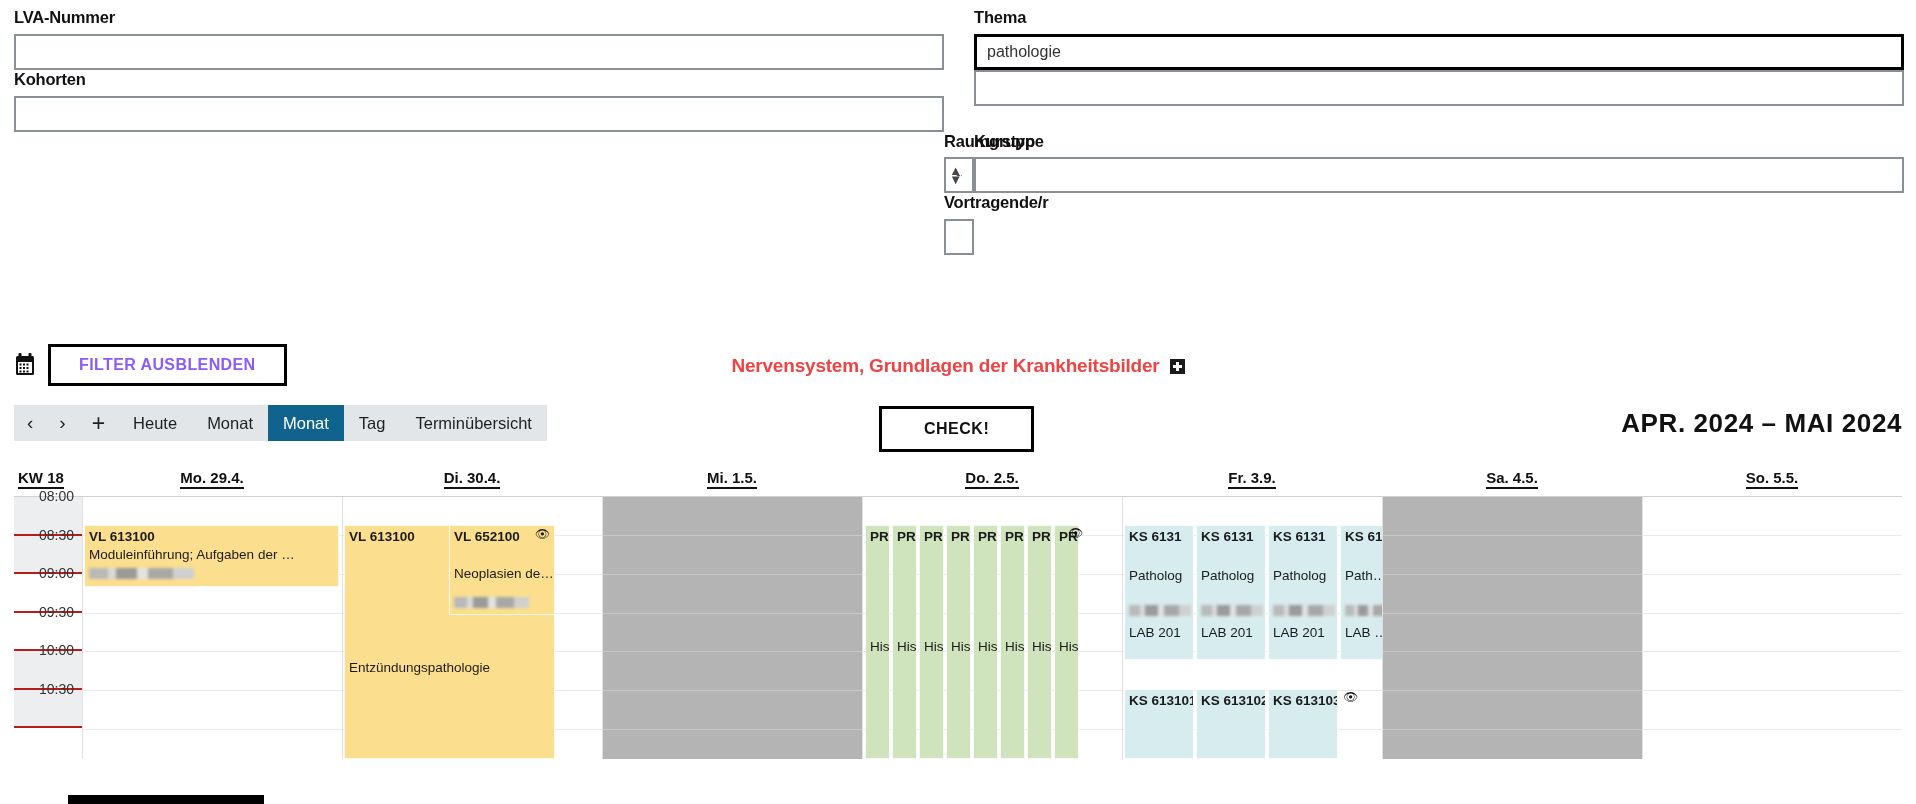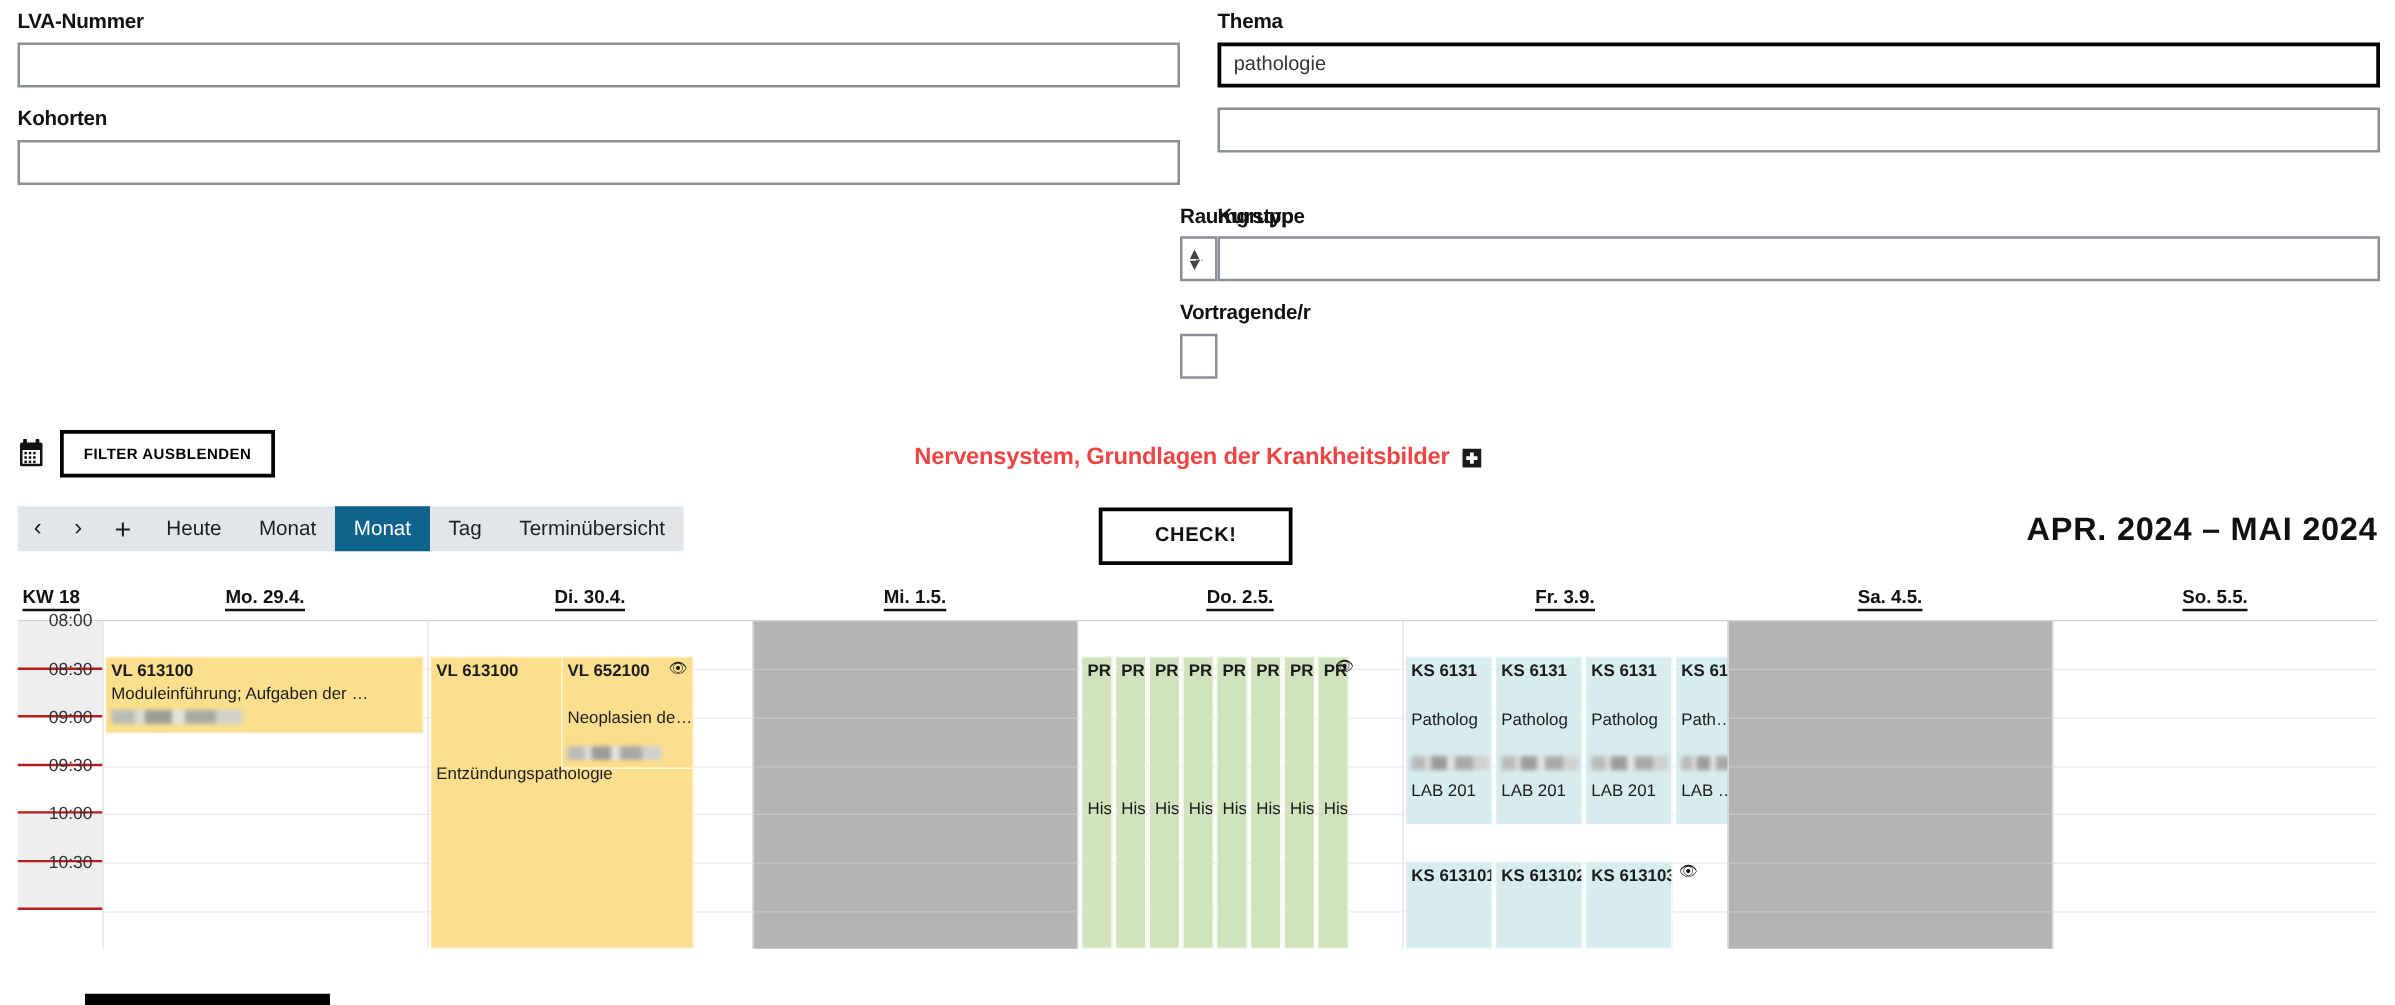--- a/index.html
+++ b/index.html
@@ -16,21 +16,21 @@
   
   .filter-form {
     position: absolute; top: 0; left: 0;
     width: 1916px; padding: 8px 14px 0 14px;
   }
   .form-grid {
     display: grid;
     grid-template-columns: 930px 30px 930px;
     column-gap: 0;
   }
-  .field { margin-bottom: 16px; }
+  .field { margin-bottom: 0; }
   .field-label {
     font-size: 16.5px; font-weight: bold; color: #111;
     letter-spacing: -0.2px; margin-bottom: 6px; display: block;
     line-height: 1.2;
   }
   .field-input {
     width: 100%; height: 36px;
     border: 2px solid #8a8f96; background: #fff;
     font-family: "Liberation Sans", sans-serif;
     font-size: 16px; color: #333; padding: 2px 10px;
@@ -57,22 +57,22 @@
 
   
   .filter-bar {
     position: absolute; top: 344px; left: 14px;
     display: flex; align-items: center; gap: 12px;
   }
   .cal-glyph { width: 22px; height: 24px; display: block; }
   .filter-toggle {
     border: 3px solid #000; background: #fff;
     font-family: "Liberation Sans", sans-serif;
-    font-size: 12px; font-weight: bold; letter-spacing: 0.4px;
-    padding: 9px 16px; cursor: pointer; color: #000000;
+    font-size: 16px; font-weight: bold; letter-spacing: 0.4px;
+    padding: 9px 28px; cursor: pointer; color: #8b5cf6;
   }
 
   
   .center-title {
     position: absolute; top: 355px; left: 0; width: 1916px;
     text-align: center; font-size: 19px; font-weight: bold;
     color: #ef4444; letter-spacing: -0.2px;
     display: flex; justify-content: center; align-items: center; gap: 10px;
   }
   .title-badge {
@@ -338,21 +338,21 @@
 
       <div class="day-col">
         <div class="hline" style="top:38px"></div>
           <div class="hline" style="top:77px"></div>
         <div class="hline" style="top:116px"></div>
           <div class="hline" style="top:154px"></div>
         <div class="hline" style="top:193px"></div>
           <div class="hline" style="top:232px"></div>
         <div class="ev yellow" style="left:1px; top:28px; width:211px; height:234px;">
           <div class="ev-title">VL 613100</div>
-          <div class="ev-sub" style="margin-top:64px">Entzündungspathologie</div>
+          <div class="ev-sub" style="margin-top:113px">Entzündungspathologie</div>
         </div>
         <div class="ev yellow" style="left:106px; top:28px; width:106px; height:90px;">
           <span class="eye-icon">👁</span>
           <div class="ev-title">VL 652100</div>
           <div class="ev-sub" style="margin-top:19px">Neoplasien de…</div>
           <div class="ev-blur" style="width:75px; margin-top:14px"></div>
           
         </div>
       </div>
 

